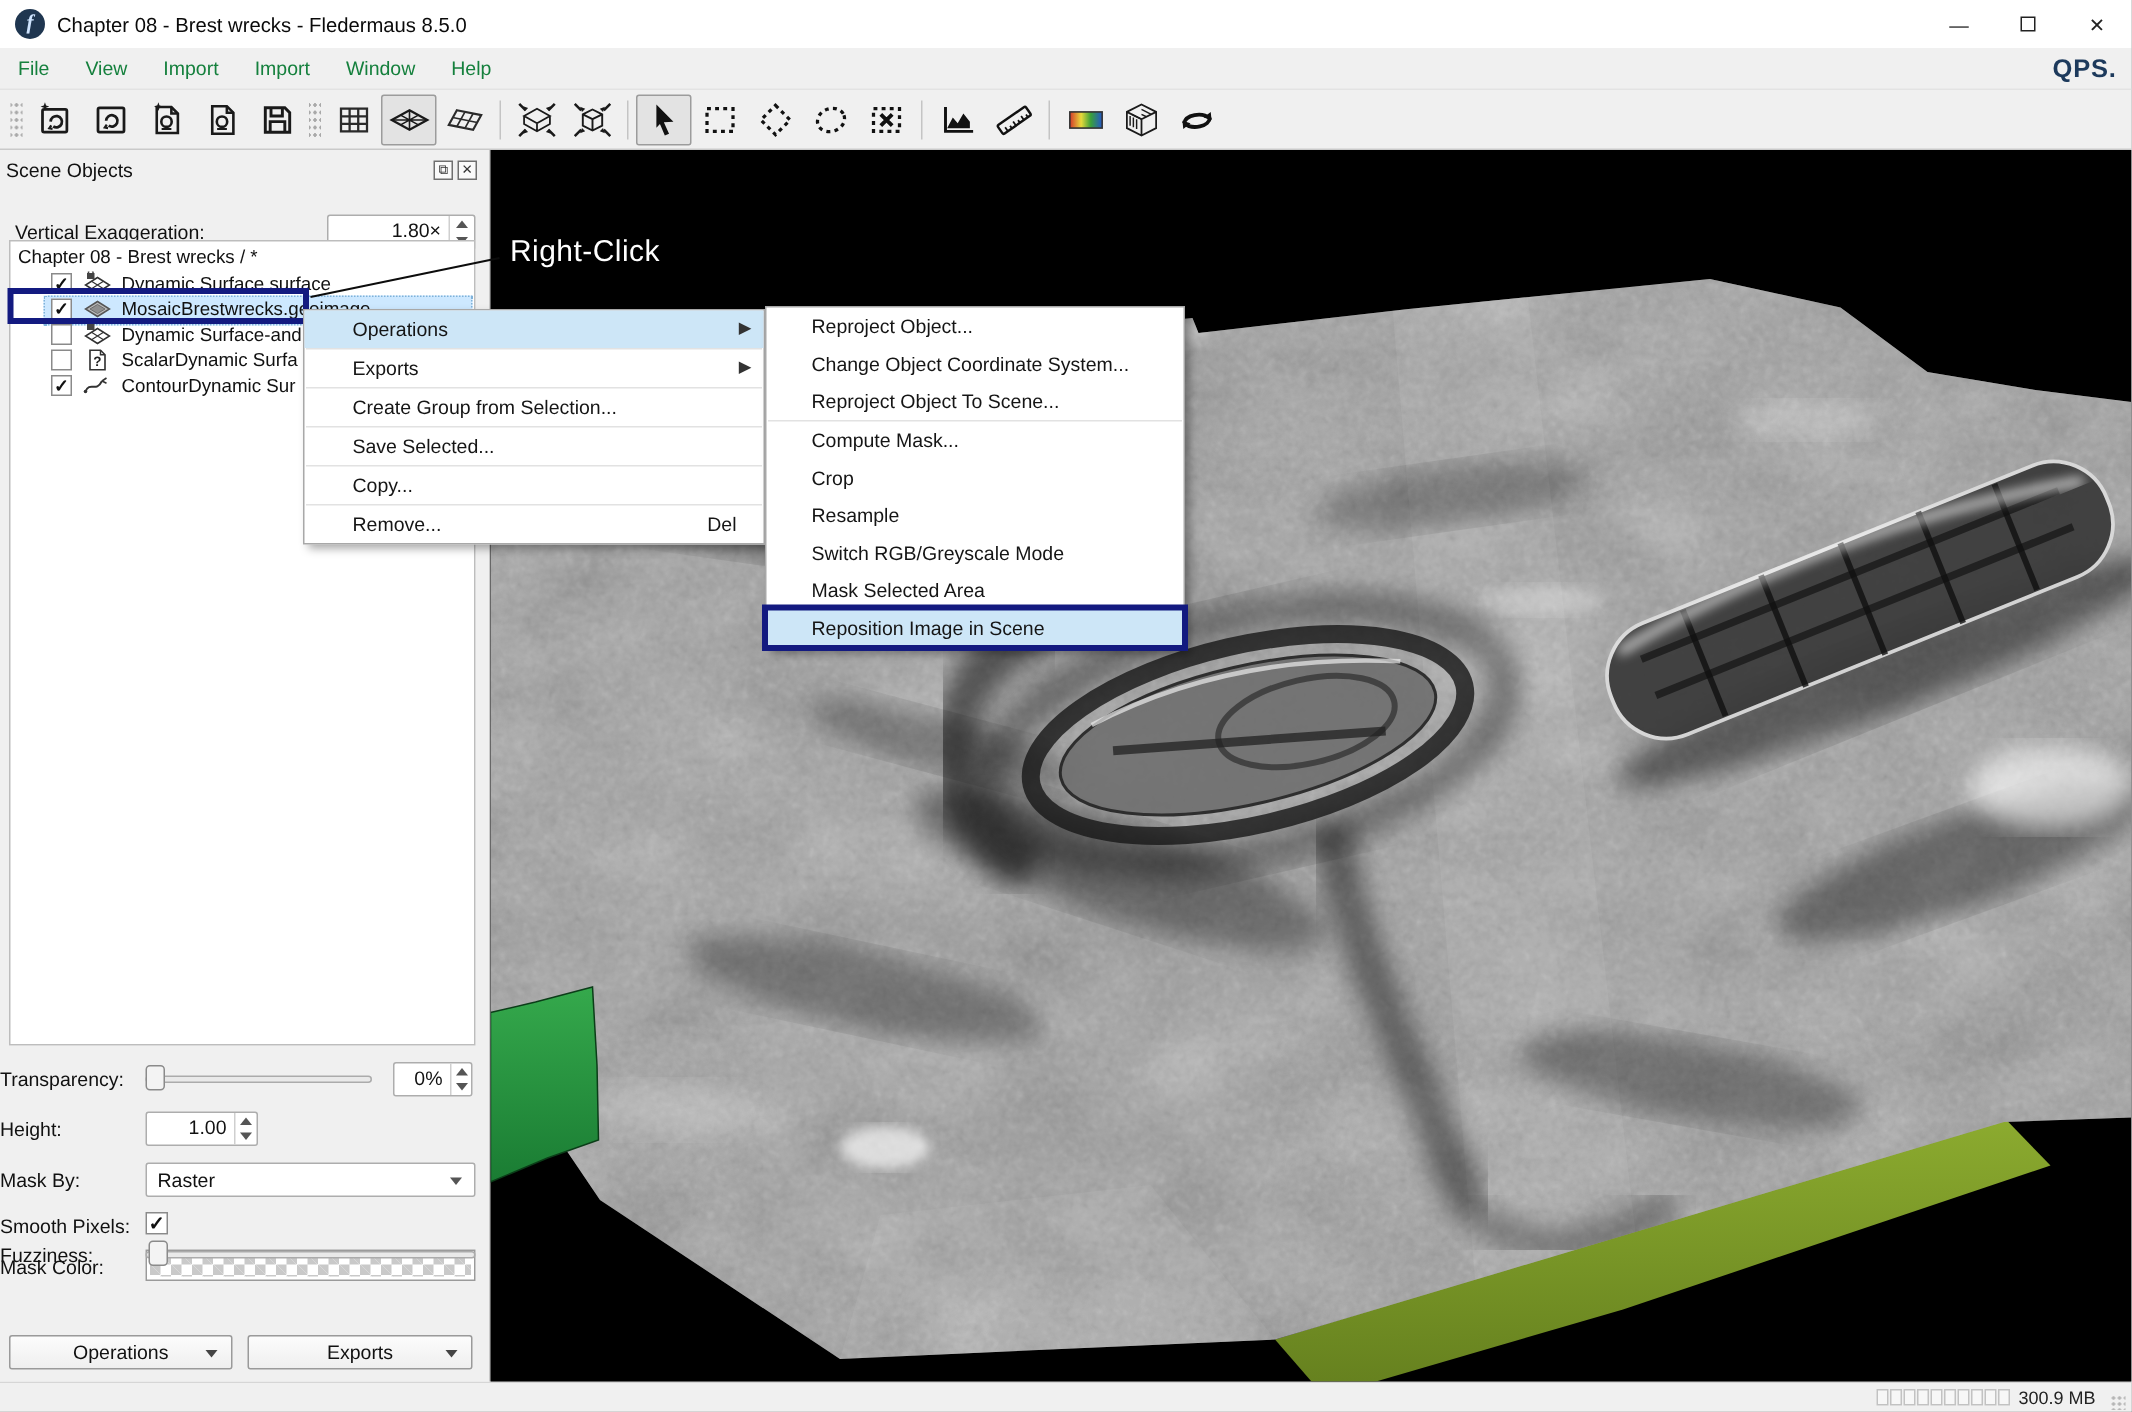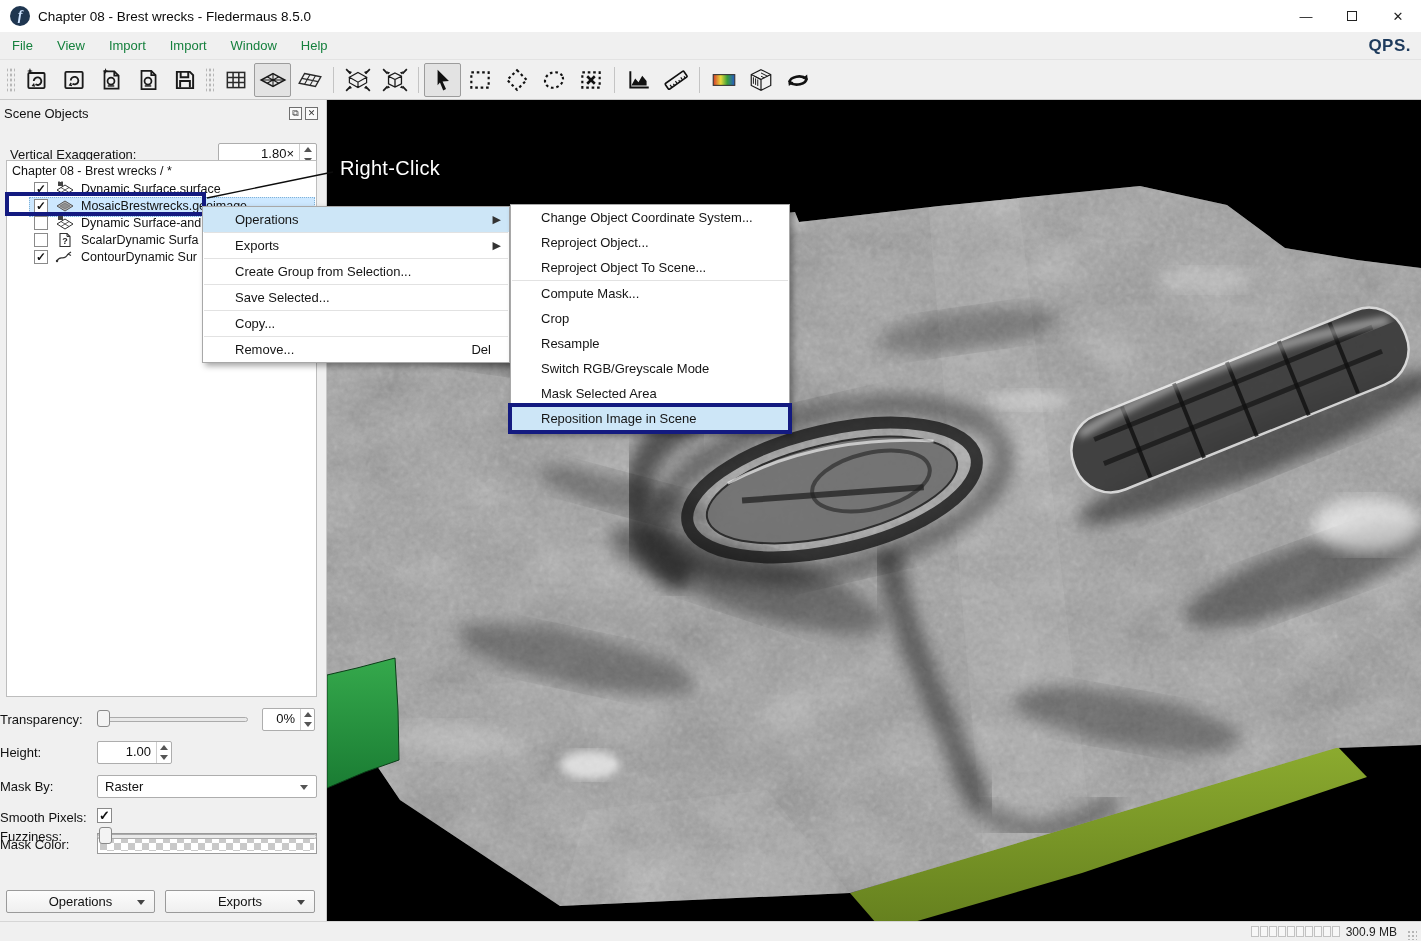--- a/index.html
+++ b/index.html
@@ -572,22 +572,22 @@
   <div class="mrow"><span>Save Selected...</span></div>
   <div class="msep"></div>
   <div class="mrow"><span>Copy...</span></div>
   <div class="msep"></div>
   <div class="mrow">
     <span>Remove...</span><span class="shortcut">Del</span>
   </div>
 </div>
 
 <div class="cmenu cmenu-sub">
+  <div class="mrow"><span>Reproject Object...</span></div>
   <div class="mrow"><span>Change Object Coordinate System...</span></div>
-  <div class="mrow"><span>Reproject Object...</span></div>
   <div class="mrow"><span>Reproject Object To Scene...</span></div>
   <div class="msep"></div>
   <div class="mrow"><span>Compute Mask...</span></div>
   <div class="mrow"><span>Crop</span></div>
   <div class="mrow"><span>Resample</span></div>
   <div class="mrow"><span>Switch RGB/Greyscale Mode</span></div>
   <div class="mrow"><span>Mask Selected Area</span></div>
   <div class="mrow anno"><span>Reposition Image in Scene</span></div>
   <div class="msep"></div>
 </div>

